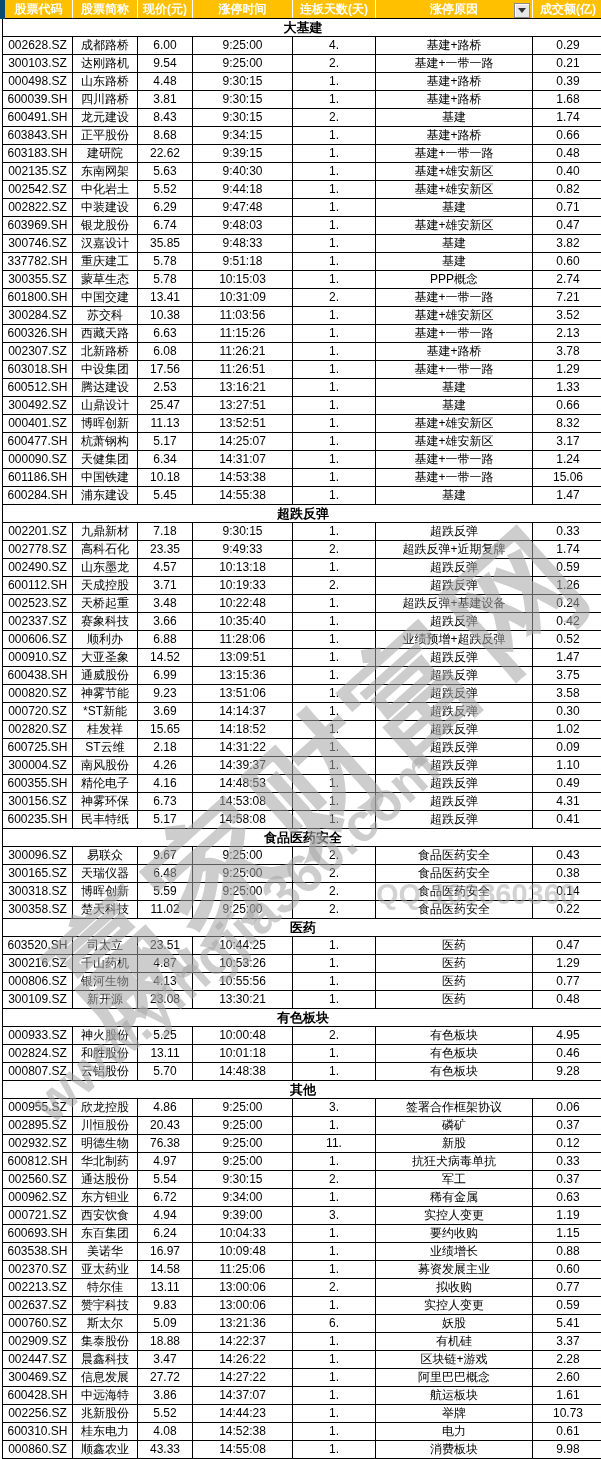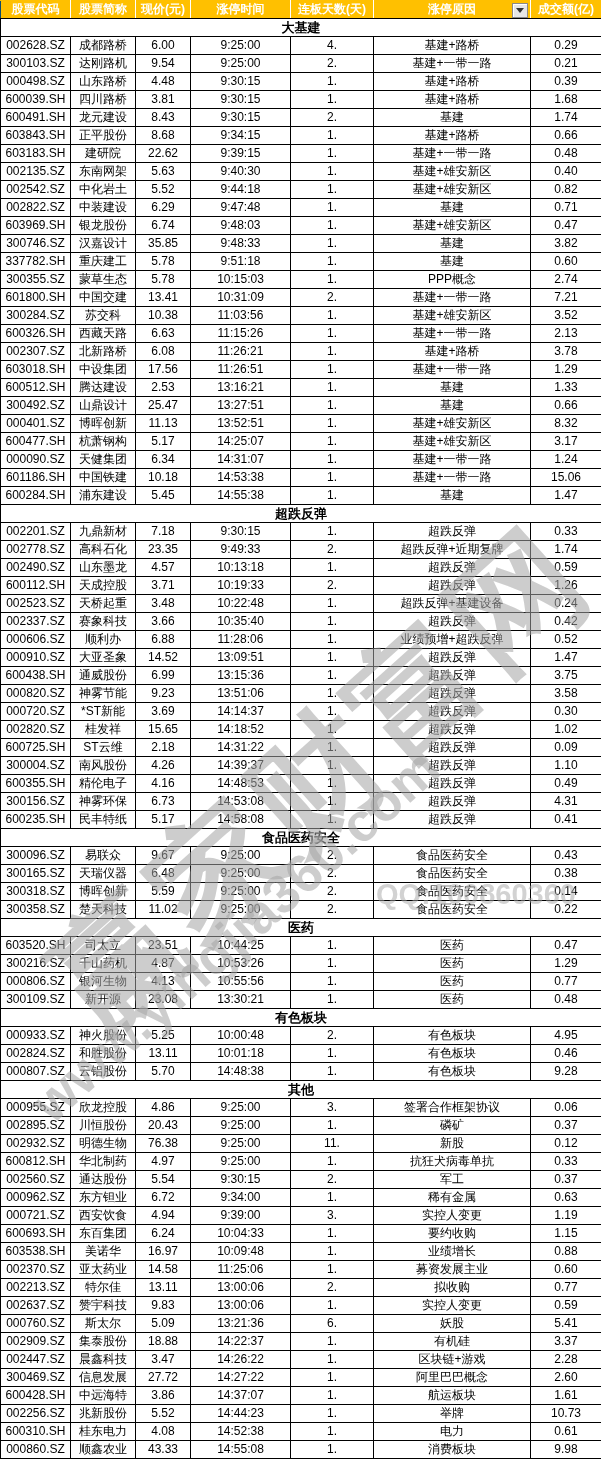--- a/index.html
+++ b/index.html
@@ -31,21 +31,21 @@
   .stock-table thead th {
     background:#FFC000;
     color:#ffffff;
     font-weight:bold;
     border-left:1px solid #ffffff;
     border-right:1px solid #ffffff;
     border-top:1px solid #FFC000;
     border-bottom:1px solid #000000;
     position:relative;
   }
-  .stock-table thead th:first-child { border-left:1px solid #0c4a6e; }
+  .stock-table thead th:first-child { border-left:5px solid #0c4a6e; }
   .stock-table thead th:last-child  { border-right:1px solid #000000; }
   .section-row td {
     font-weight:bold;
     font-size:13px;
     background:#ffffff;
   }
   .filter-btn {
     position:absolute;
     right:2px; top:2px;
     width:14px; height:13px;

